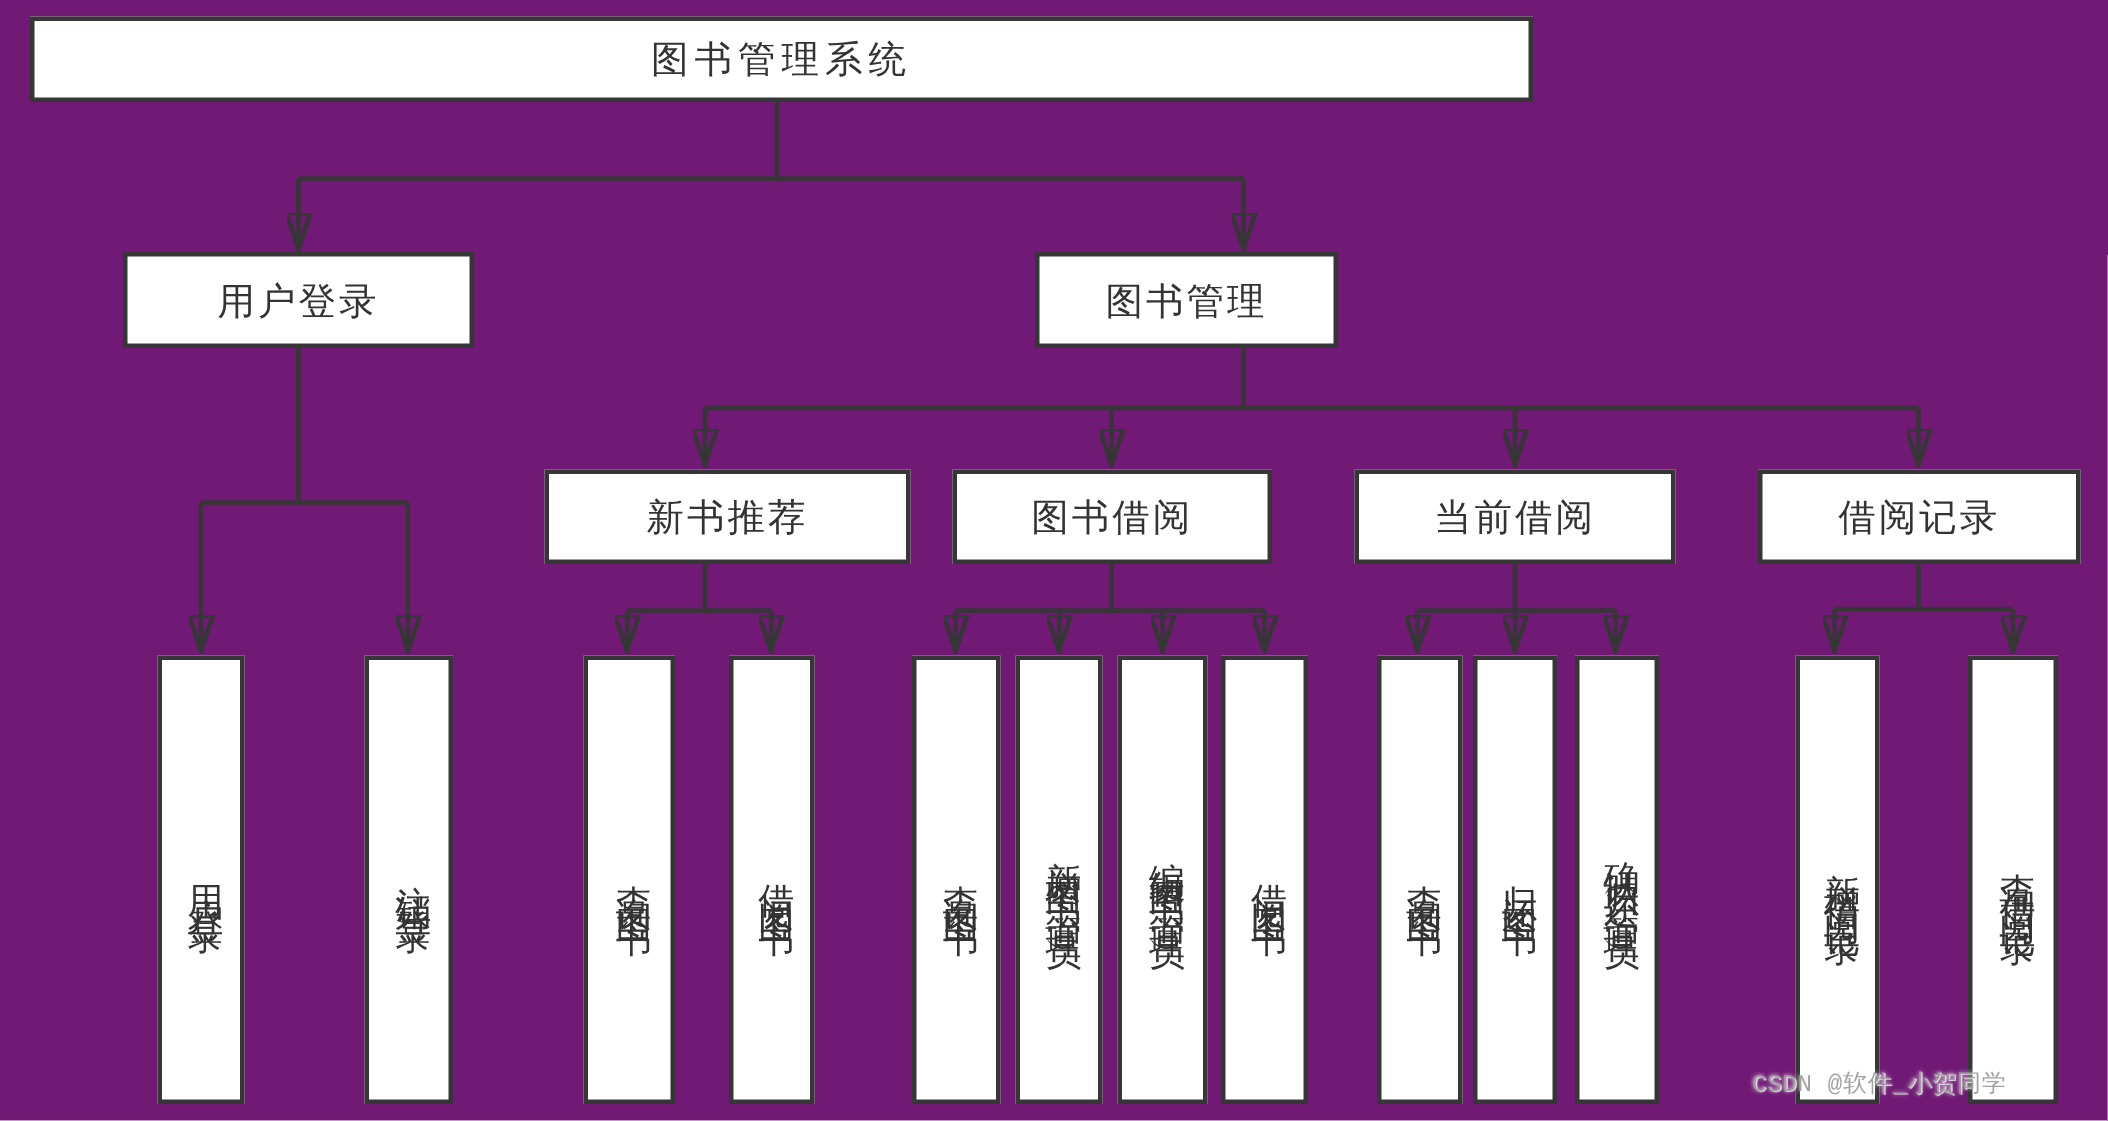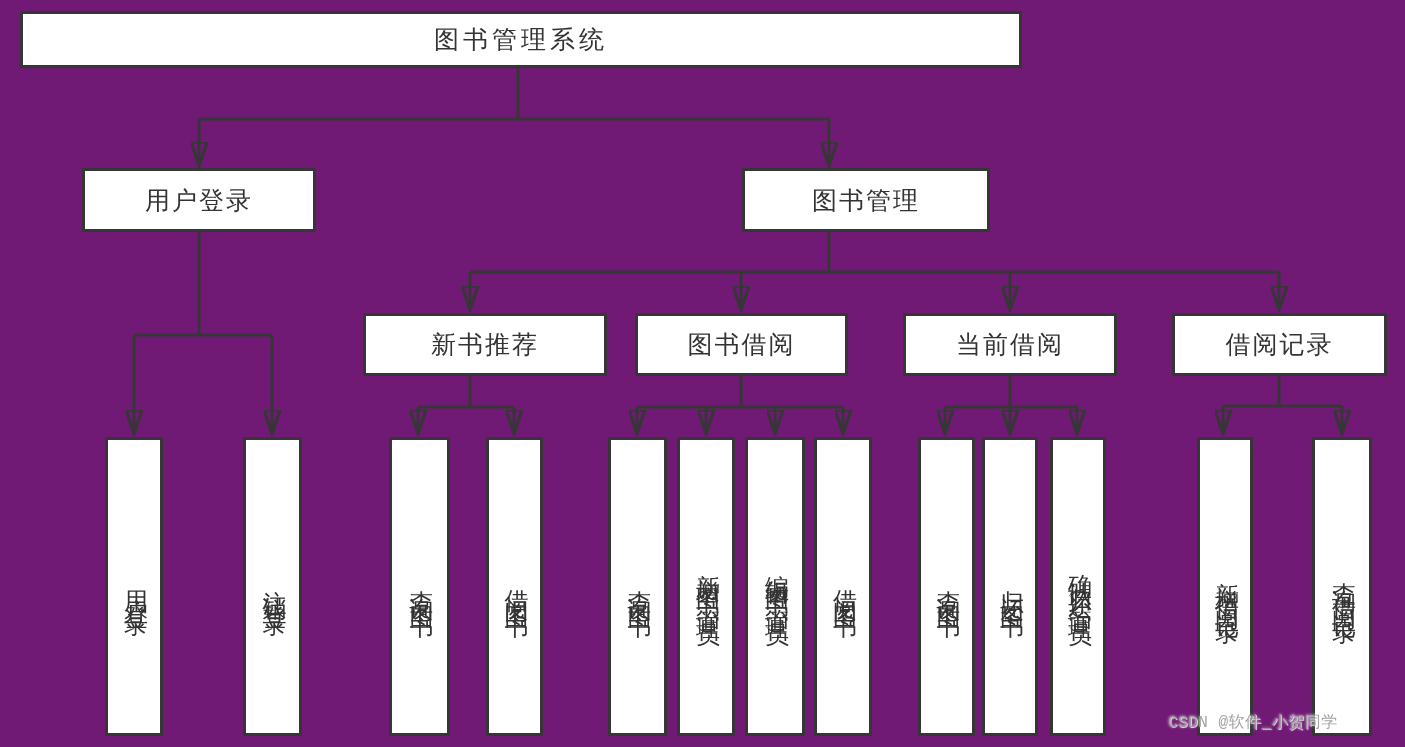--- a/index.html
+++ b/index.html
@@ -101,21 +101,21 @@
 
     <path d="M1279,376 V406"></path>
     <path d="M1223,406 H1342"></path>
     <path d="M1223,406 V434" marker-end="url(#arrow)"></path>
     <path d="M1342,406 V434" marker-end="url(#arrow)"></path>
   </svg>
 
   <div class="box" style="left:20px;top:11px;width:1002px;height:57px;letter-spacing:4px;">图书管理系统</div>
 
   <div class="box" style="left:82px;top:168px;width:234px;height:64px;">用户登录</div>
-  <div class="box" style="left:742px;top:168px;width:248px;height:64px;">图书管理</div>
+  <div class="box" style="left:690px;top:168px;width:202px;height:64px;">图书管理</div>
 
   <div class="box" style="left:363px;top:313px;width:244px;height:63px;">新书推荐</div>
   <div class="box" style="left:635px;top:313px;width:213px;height:63px;">图书借阅</div>
   <div class="box" style="left:903px;top:313px;width:214px;height:63px;">当前借阅</div>
   <div class="box" style="left:1172px;top:313px;width:215px;height:63px;">借阅记录</div>
 
   <div class="box vbox" style="left:105px;top:437px;width:58px;height:299px;">用户登录</div>
   <div class="box vbox" style="left:243px;top:437px;width:59px;height:299px;">注销登录</div>
 
   <div class="box vbox" style="left:389px;top:437px;width:61px;height:299px;">查询图书</div>

